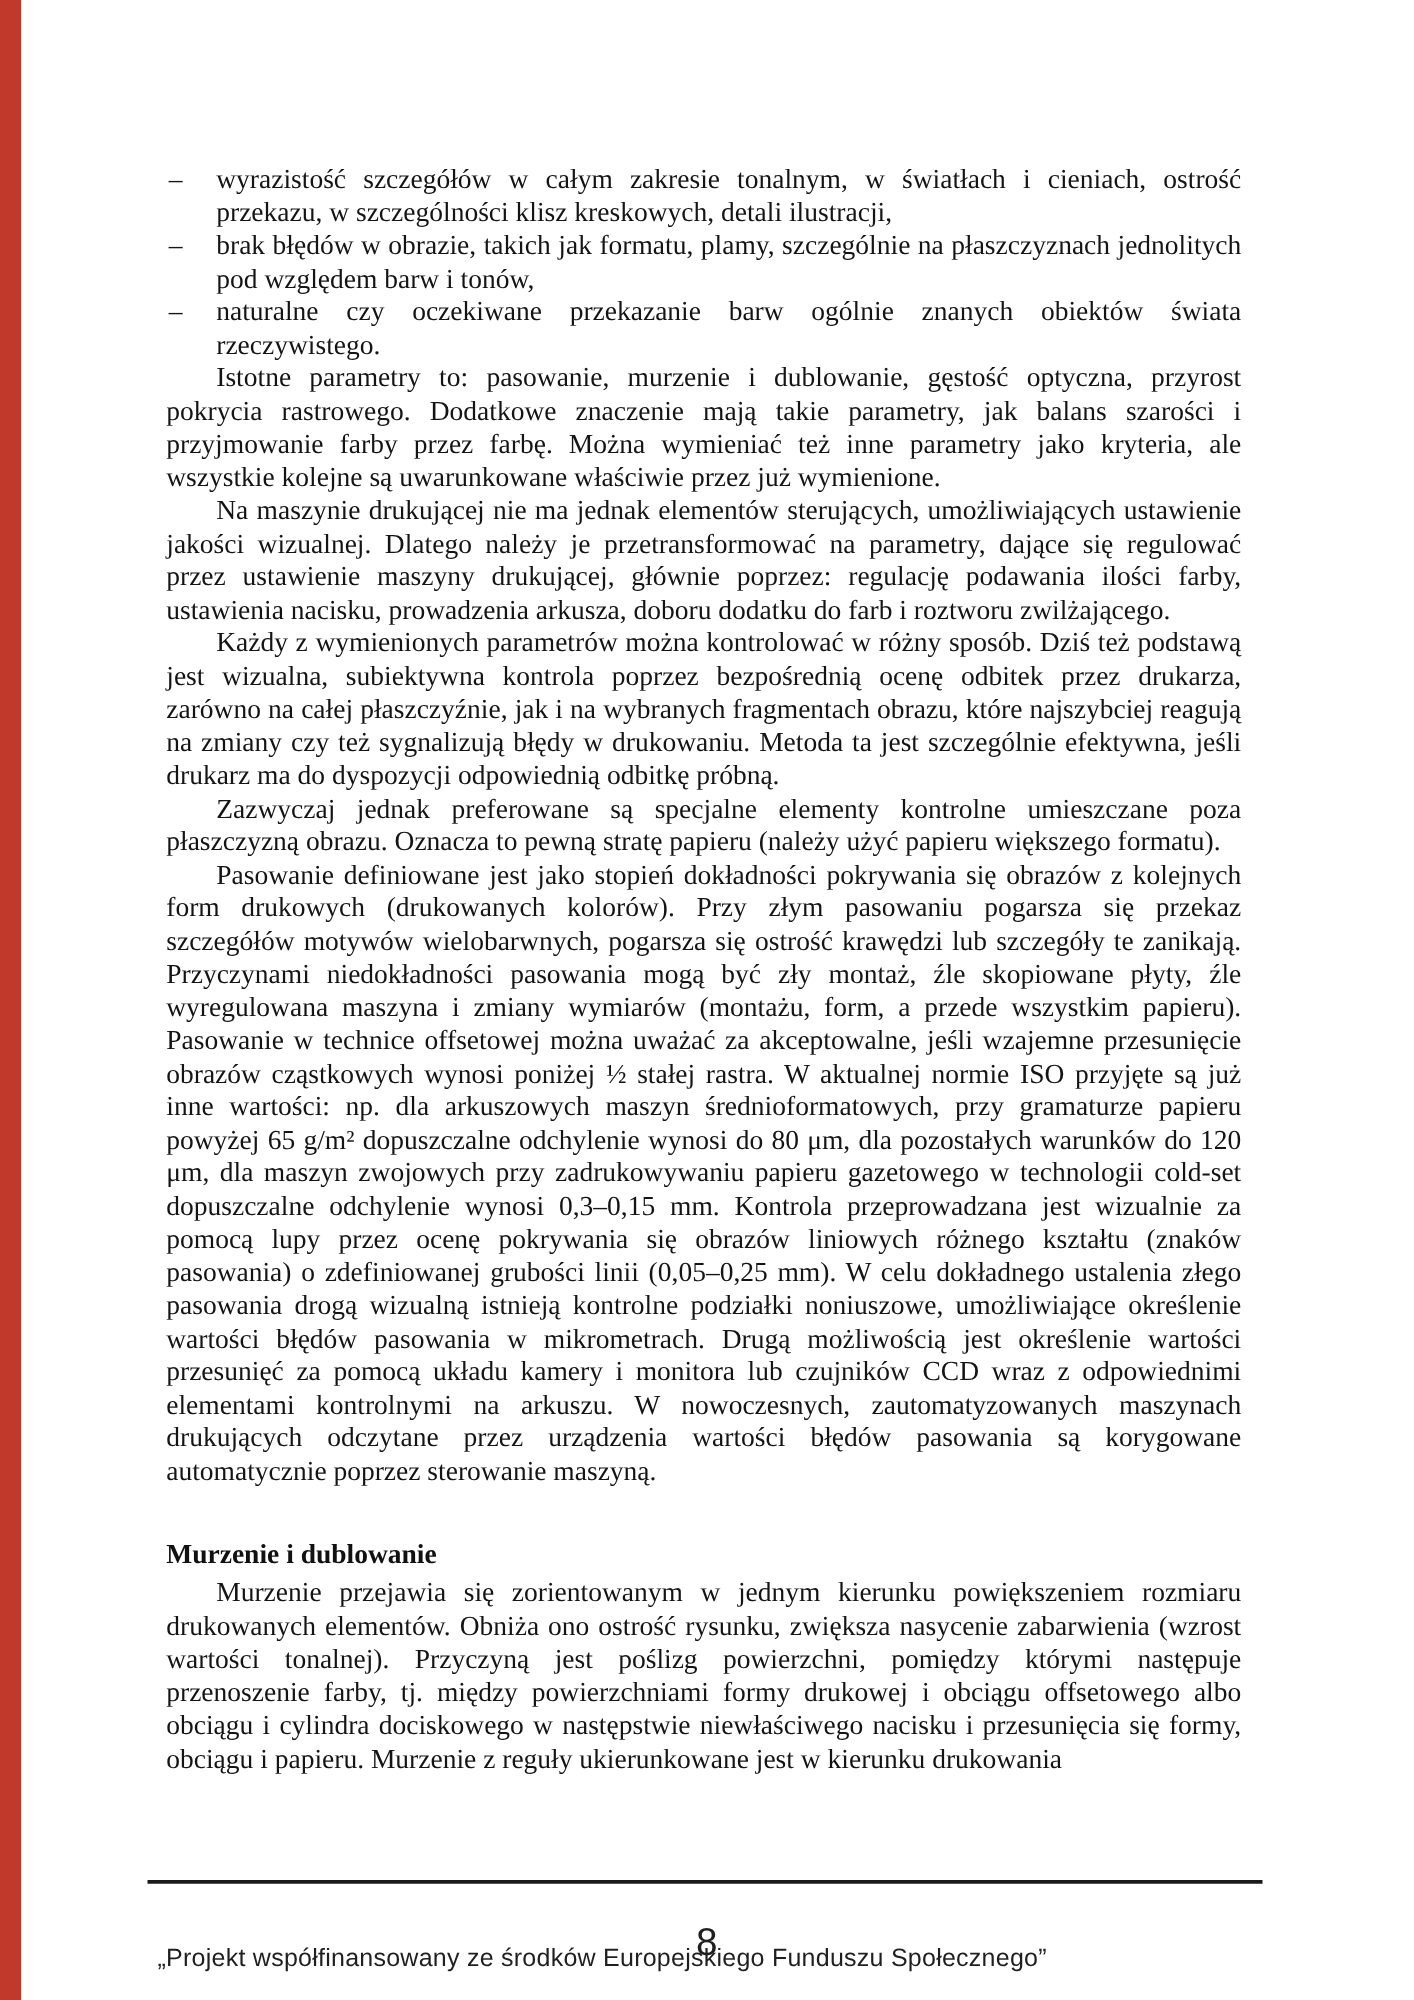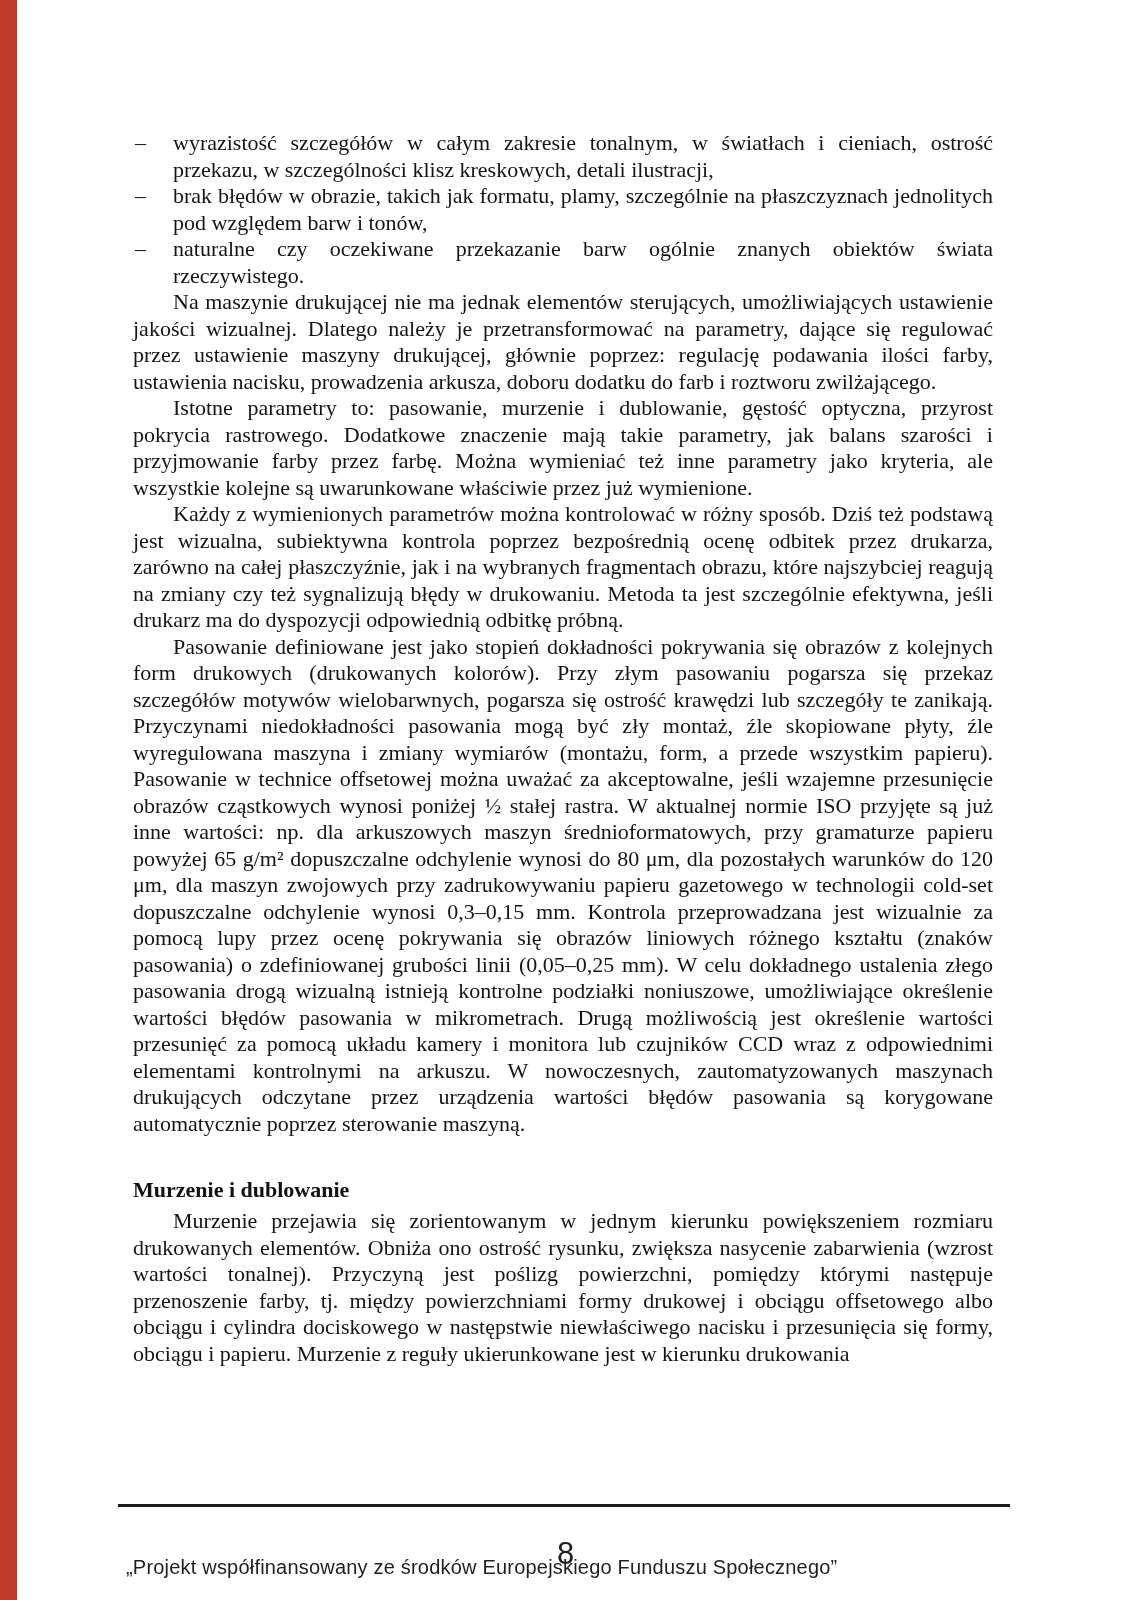--- a/index.html
+++ b/index.html
@@ -85,23 +85,24 @@
       <li>
         <span class="dash">–</span>
         <span>brak błędów w obrazie, takich jak formatu, plamy, szczególnie na płaszczyznach jednolitych pod względem barw i tonów,</span>
       </li>
       <li>
         <span class="dash">–</span>
         <span>naturalne czy oczekiwane przekazanie barw ogólnie znanych obiektów świata rzeczywistego.</span>
       </li>
     </ul>
 
+    <p>Istotne parametry to: pasowanie, murzenie i dublowanie, gęstość optyczna, przyrost pokrycia rastrowego. Dodatkowe znaczenie mają takie parametry, jak balans szarości i przyjmowanie farby przez farbę. Można wymieniać też inne parametry jako kryteria, ale wszystkie kolejne są uwarunkowane właściwie przez już wymienione.</p>
     <p>Na maszynie drukującej nie ma jednak elementów sterujących, umożliwiających ustawienie jakości wizualnej. Dlatego należy je przetransformować na parametry, dające się regulować przez ustawienie maszyny drukującej, głównie poprzez: regulację podawania ilości farby, ustawienia nacisku, prowadzenia arkusza, doboru dodatku do farb i roztworu zwilżającego.</p>
-    <p>Istotne parametry to: pasowanie, murzenie i dublowanie, gęstość optyczna, przyrost pokrycia rastrowego. Dodatkowe znaczenie mają takie parametry, jak balans szarości i przyjmowanie farby przez farbę. Można wymieniać też inne parametry jako kryteria, ale wszystkie kolejne są uwarunkowane właściwie przez już wymienione.</p>
     <p>Każdy z wymienionych parametrów można kontrolować w różny sposób. Dziś też podstawą jest wizualna, subiektywna kontrola poprzez bezpośrednią ocenę odbitek przez drukarza, zarówno na całej płaszczyźnie, jak i na wybranych fragmentach obrazu, które najszybciej reagują na zmiany czy też sygnalizują błędy w drukowaniu. Metoda ta jest szczególnie efektywna, jeśli drukarz ma do dyspozycji odpowiednią odbitkę próbną.</p>
+    <p>Zazwyczaj jednak preferowane są specjalne elementy kontrolne umieszczane poza płaszczyzną obrazu. Oznacza to pewną stratę papieru (należy użyć papieru większego formatu).</p>
     <p>Pasowanie definiowane jest jako stopień dokładności pokrywania się obrazów z kolejnych form drukowych (drukowanych kolorów). Przy złym pasowaniu pogarsza się przekaz szczegółów motywów wielobarwnych, pogarsza się ostrość krawędzi lub szczegóły te zanikają. Przyczynami niedokładności pasowania mogą być zły montaż, źle skopiowane płyty, źle wyregulowana maszyna i zmiany wymiarów (montażu, form, a przede wszystkim papieru). Pasowanie w technice offsetowej można uważać za akceptowalne, jeśli wzajemne przesunięcie obrazów cząstkowych wynosi poniżej ½ stałej rastra. W aktualnej normie ISO przyjęte są już inne wartości: np. dla arkuszowych maszyn średnioformatowych, przy gramaturze papieru powyżej 65 g/m² dopuszczalne odchylenie wynosi do 80 μm, dla pozostałych warunków do 120 μm, dla maszyn zwojowych przy zadrukowywaniu papieru gazetowego w technologii cold-set dopuszczalne odchylenie wynosi 0,3–0,15 mm. Kontrola przeprowadzana jest wizualnie za pomocą lupy przez ocenę pokrywania się obrazów liniowych różnego kształtu (znaków pasowania) o zdefiniowanej grubości linii (0,05–0,25 mm). W celu dokładnego ustalenia złego pasowania drogą wizualną istnieją kontrolne podziałki noniuszowe, umożliwiające określenie wartości błędów pasowania w mikrometrach. Drugą możliwością jest określenie wartości przesunięć za pomocą układu kamery i monitora lub czujników CCD wraz z odpowiednimi elementami kontrolnymi na arkuszu. W nowoczesnych, zautomatyzowanych maszynach drukujących odczytane przez urządzenia wartości błędów pasowania są korygowane automatycznie poprzez sterowanie maszyną.</p>
 
     <h2>Murzenie i dublowanie</h2>
 
     <p>Murzenie przejawia się zorientowanym w jednym kierunku powiększeniem rozmiaru drukowanych elementów. Obniża ono ostrość rysunku, zwiększa nasycenie zabarwienia (wzrost wartości tonalnej). Przyczyną jest poślizg powierzchni, pomiędzy którymi następuje przenoszenie farby, tj. między powierzchniami formy drukowej i obciągu offsetowego albo obciągu i cylindra dociskowego w następstwie niewłaściwego nacisku i przesunięcia się formy, obciągu i papieru. Murzenie z reguły ukierunkowane jest w kierunku drukowania</p>
 
   </div>
 
   <div class="footer-rule"></div>
   <div class="footer-text">„Projekt współfinansowany ze środków Europejskiego Funduszu Społecznego”</div>

